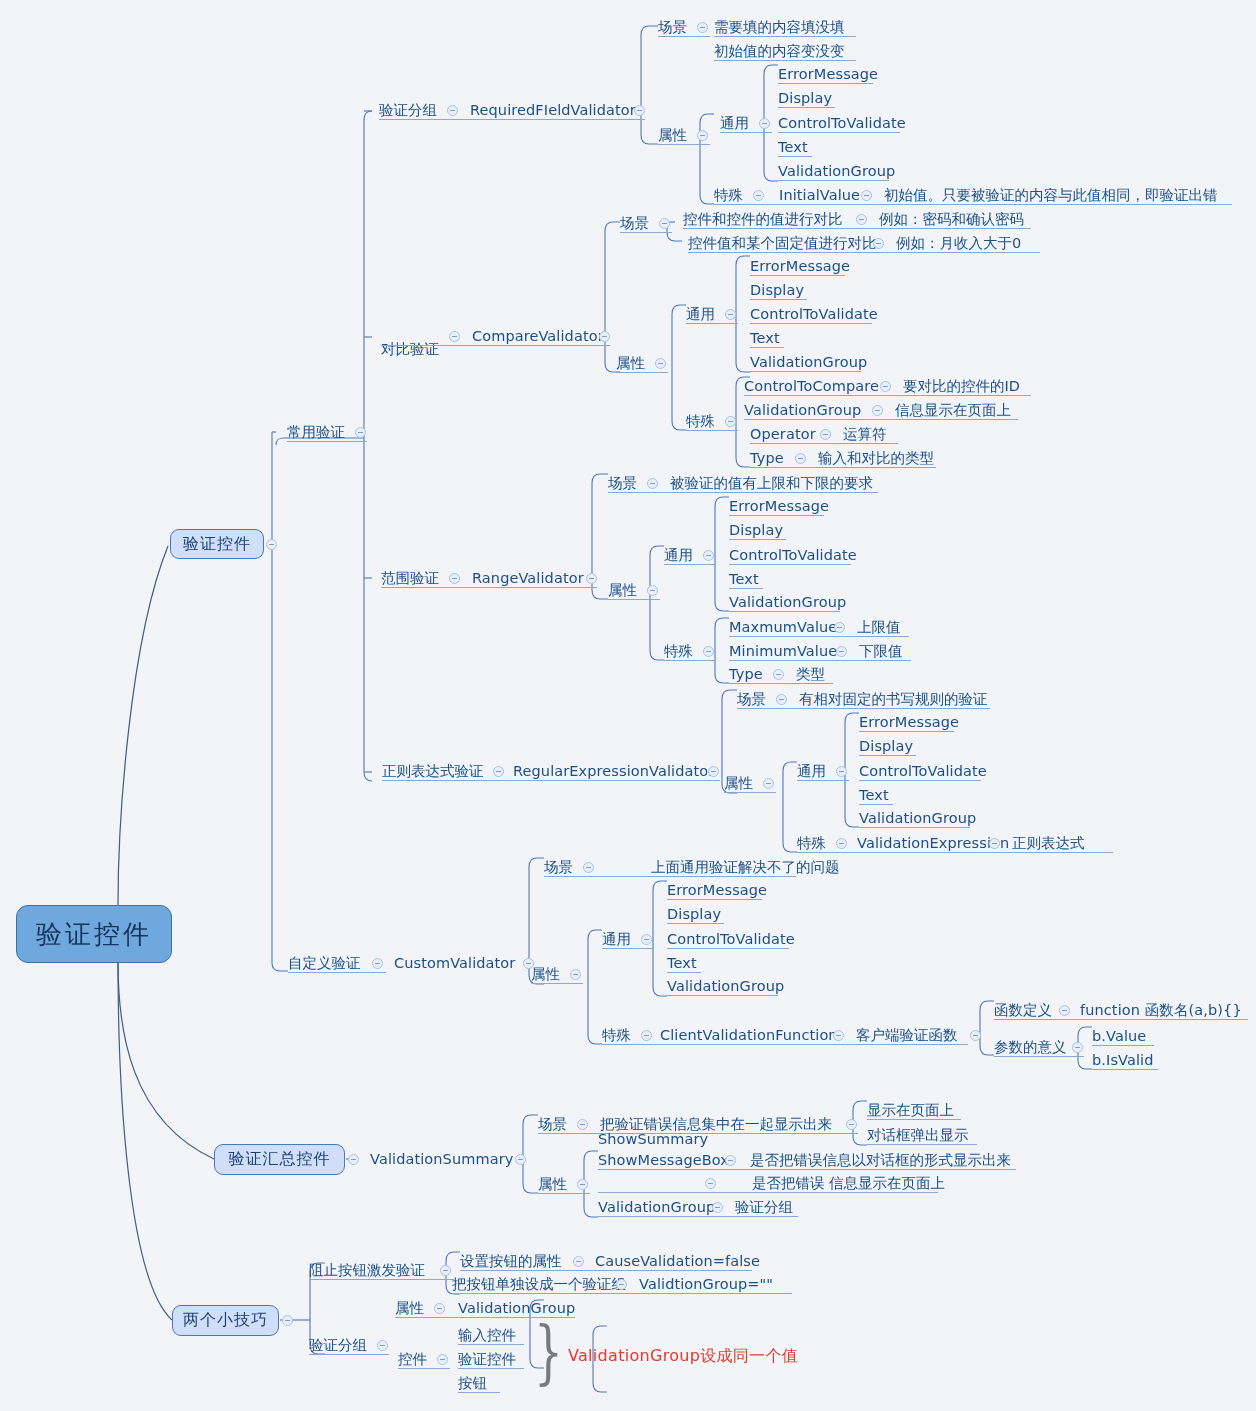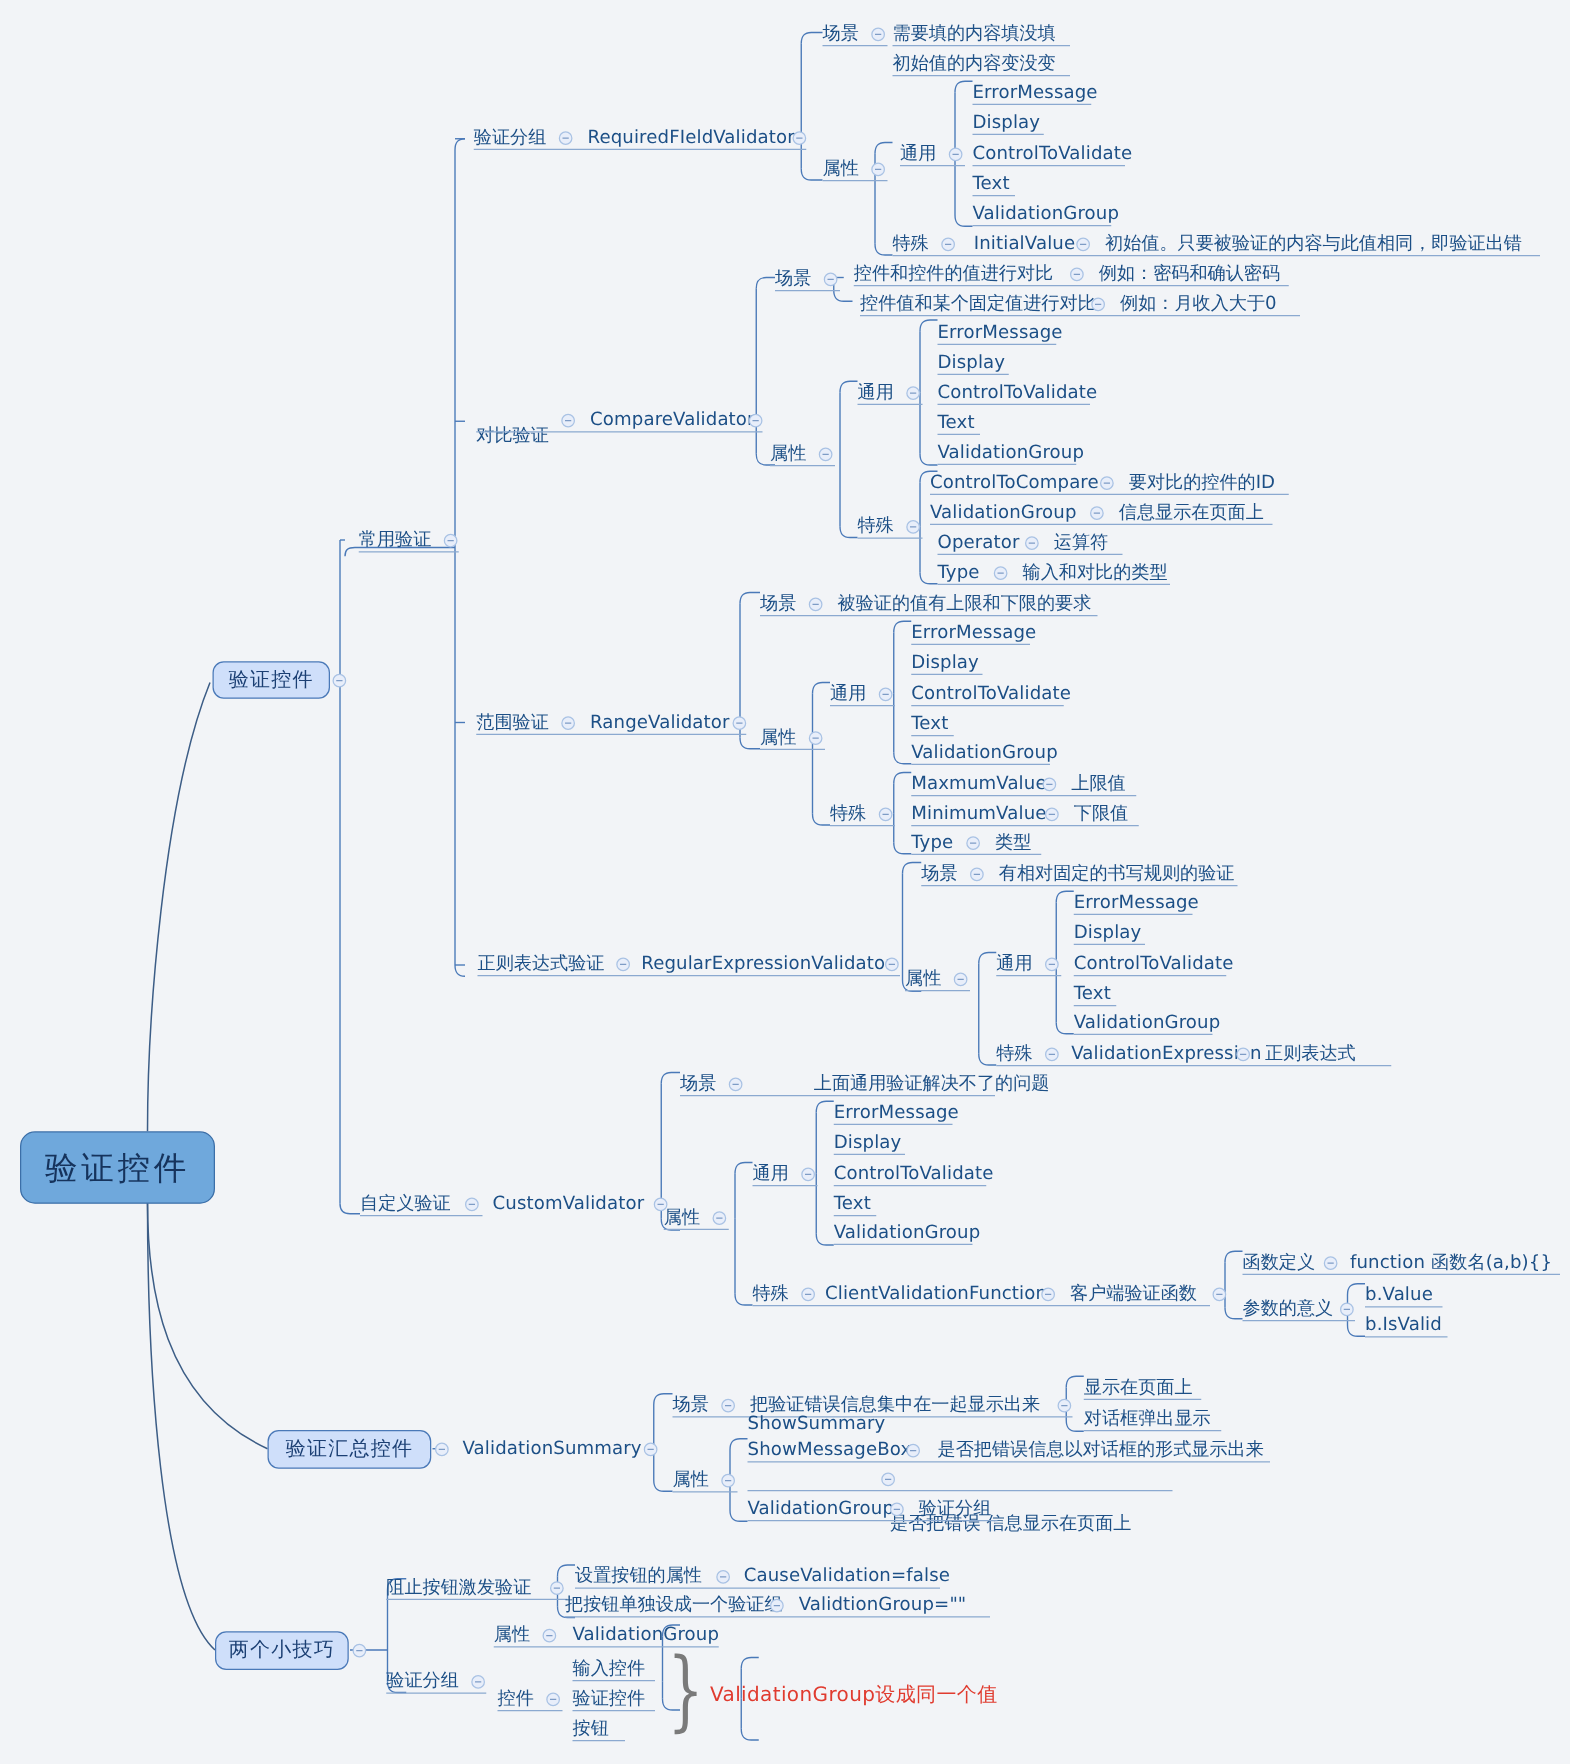--- a/index.html
+++ b/index.html
@@ -521,21 +521,21 @@
   <span class="tog" style="left:577px;top:1179px;"></span>
   <div class="ul" style="left:538px;top:1193px;width:52px;"></div>
 
   <span class="tx en" style="left:598px;top:1153px;">ShowMessageBox</span>
   <span class="tog" style="left:725px;top:1155px;"></span>
   <span class="tx cn" style="left:750px;top:1153px;">是否把错误信息以对话框的形式显示出来</span>
   <div class="ul" style="left:598px;top:1169px;width:418px;"></div>
 
   <span class="tx en" style="left:598px;top:1132px;">ShowSummary</span>
   <span class="tog" style="left:705px;top:1178px;"></span>
-  <span class="tx cn" style="left:712px;top:1176px;margin-top:36px;">是否把错误 信息显示在页面上</span>
+  <span class="tx cn" style="left:752px;top:1176px;">是否把错误 信息显示在页面上</span>
   <div class="ul" style="left:598px;top:1192px;width:340px;"></div>
 
   <span class="tx en" style="left:598px;top:1200px;">ValidationGroup</span>
   <span class="tog" style="left:712px;top:1202px;"></span>
   <span class="tx cn" style="left:735px;top:1200px;">验证分组</span>
   <div class="ul" style="left:598px;top:1216px;width:200px;"></div>
 
   <span class="tx cn" style="left:309px;top:1263px;">阻止按钮激发验证</span>
   <span class="tog" style="left:440px;top:1265px;"></span>
   <div class="ul" style="left:309px;top:1279px;width:145px;"></div>

